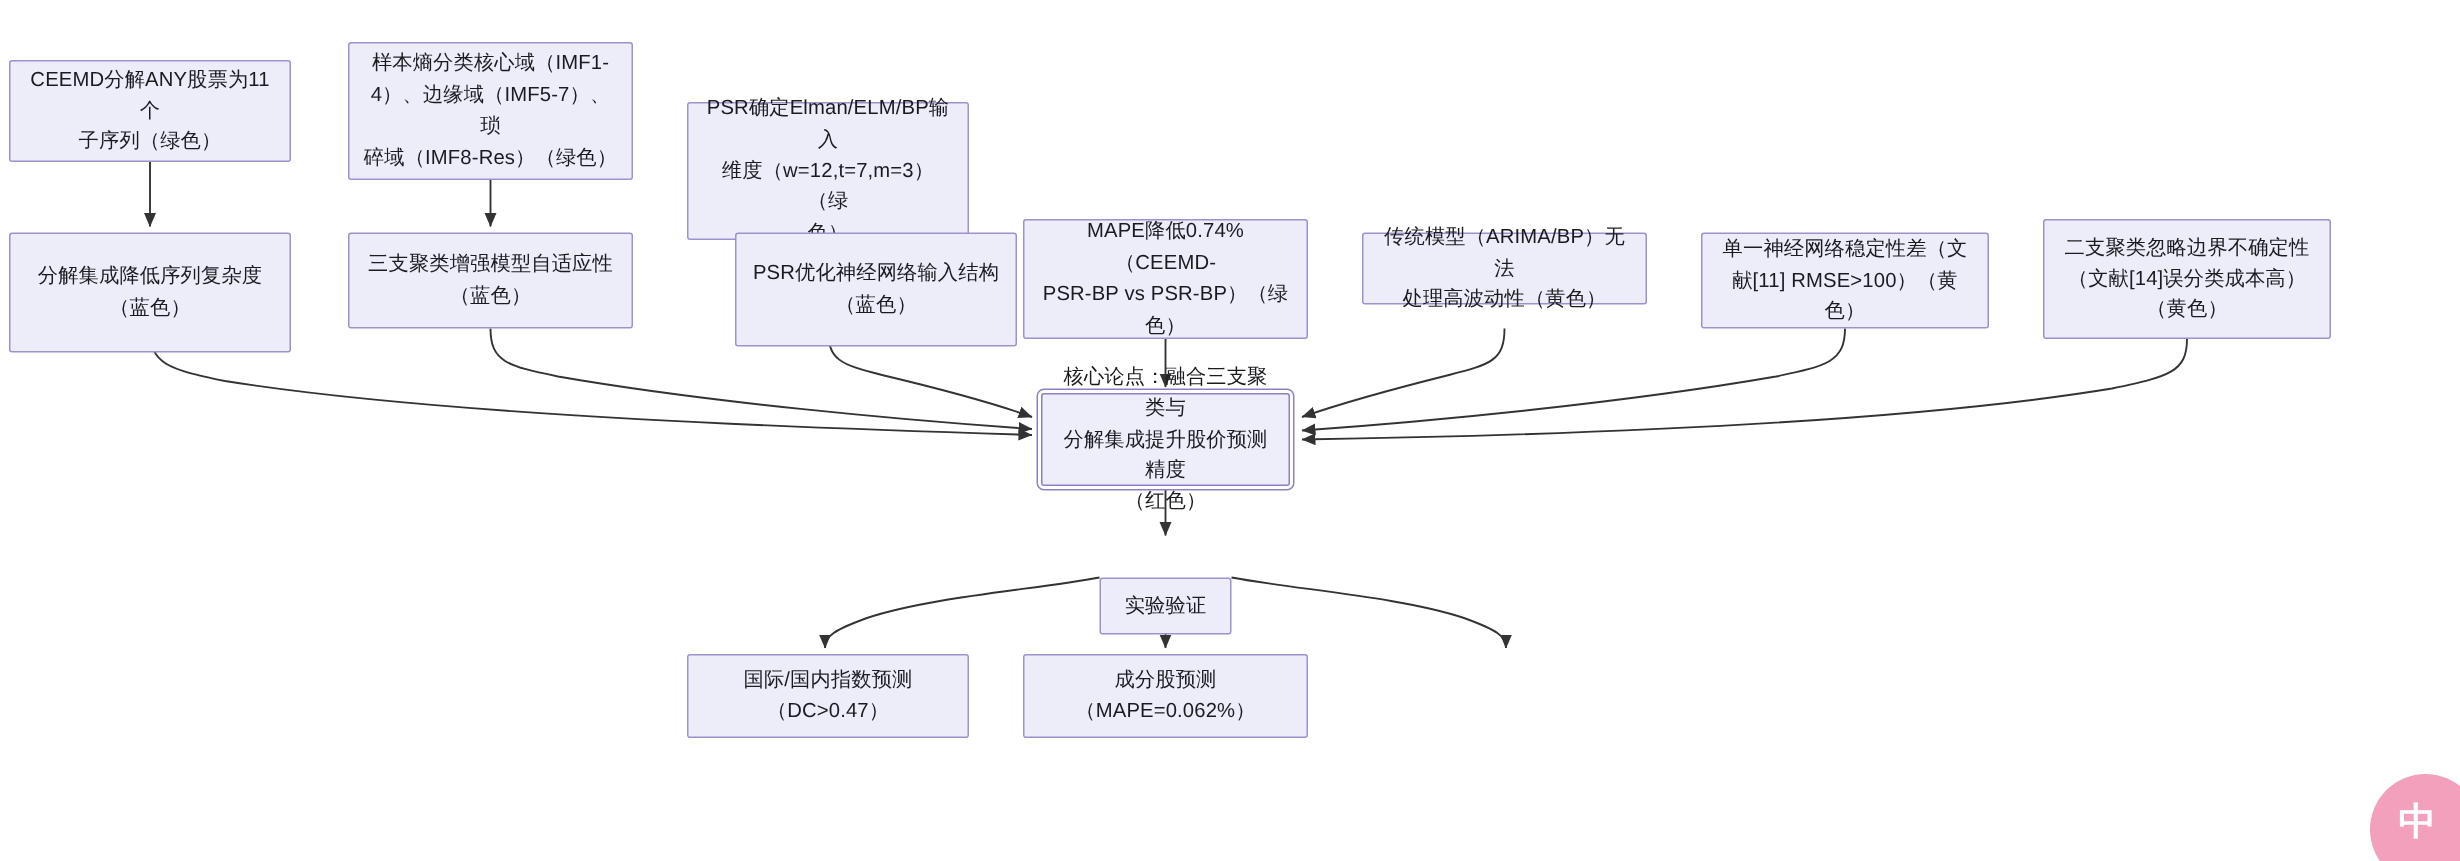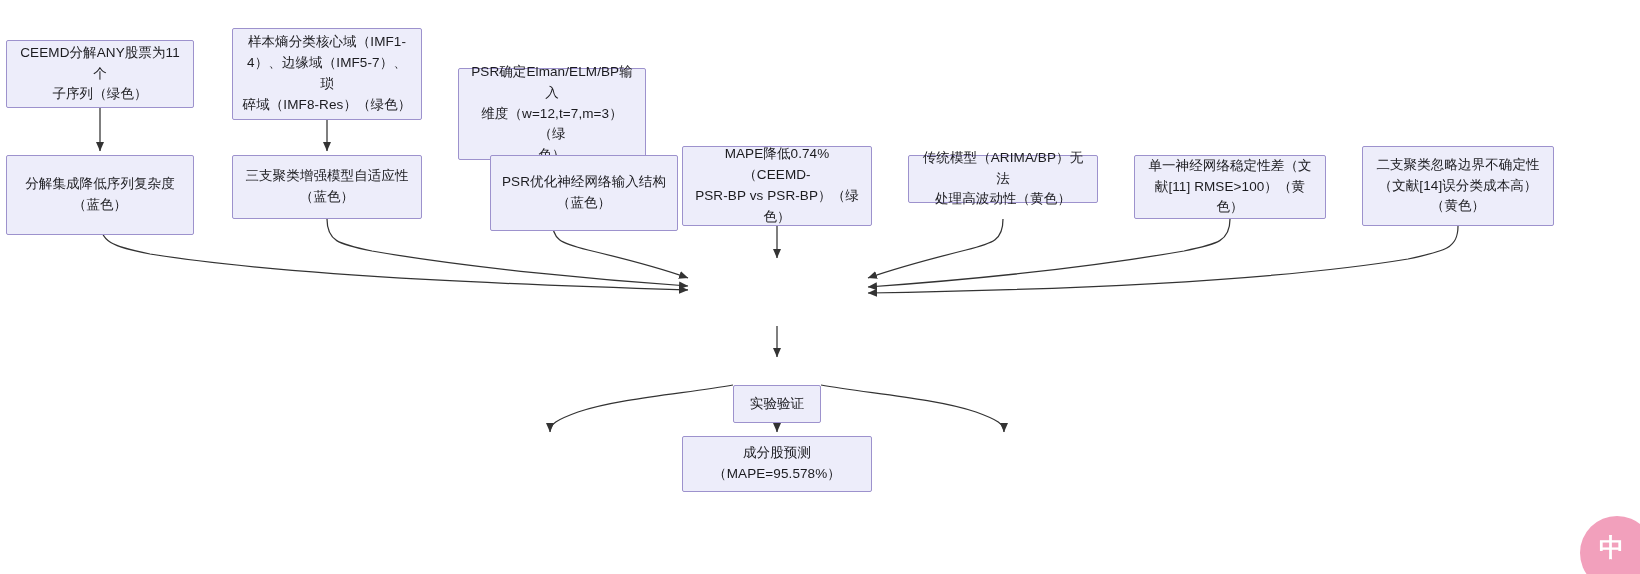--- a/index.html
+++ b/index.html
@@ -151,29 +151,38 @@
     <span class="node-label">单一神经网络稳定性差（文
 献[11] RMSE&gt;100）（黄色）</span>
   </div>
 
   <div class="node" style="left:1362px; top:146px; width:192px; height:80px;">
     <span class="node-label">二支聚类忽略边界不确定性
 （文献[14]误分类成本高）
 （黄色）</span>
   </div>
 
+  <div class="node core" style="left:694px; top:262px; width:166px; height:62px;">
+    <span class="node-label">核心论点：融合三支聚类与
+分解集成提升股价预测精度
+（红色）</span>
+  </div>
 
   <div class="node" style="left:733px; top:361px; width:88px; height:38px;margin-top:24px;">
     <span class="node-label">实验验证</span>
   </div>
 
+  <div class="node" style="left:458px; top:436px; width:188px; height:56px;">
+    <span class="node-label">国际/国内指数预测
+（DC&gt;0.47）</span>
+  </div>
 
   <div class="node" style="left:682px; top:436px; width:190px; height:56px;">
     <span class="node-label">成分股预测
-（MAPE=95.578%）</span>
+（MAPE=0.062%）</span>
   </div>
 
 
   <div class="watermark">
     <span class="wm-inner">中</span>
   </div>
 
 </div>
 
 </body></html>

